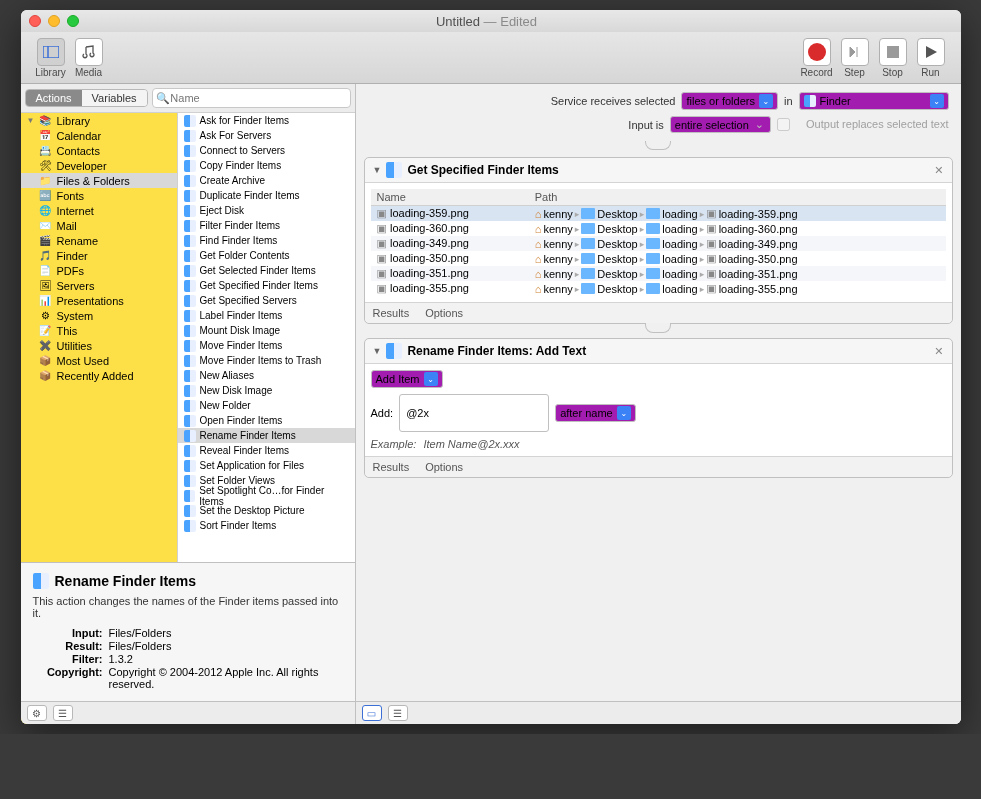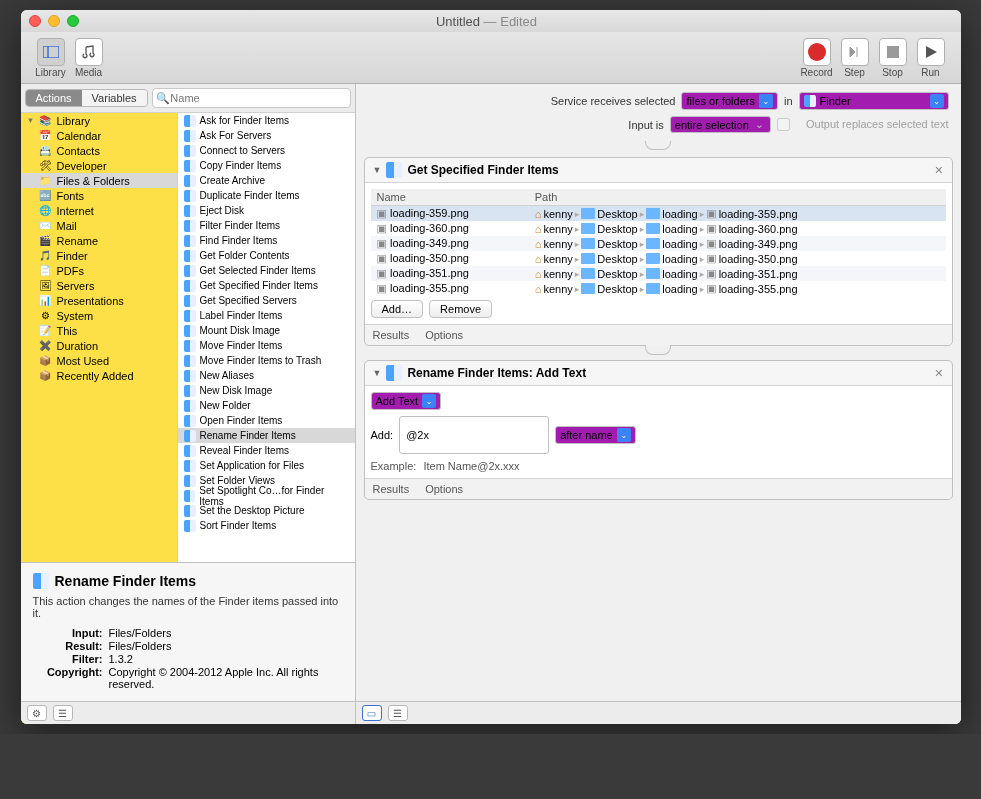--- a/index.html
+++ b/index.html
@@ -239,21 +239,21 @@
               <span>System</span>
             </div>
             <div class="row">
               <span class="tri"></span>
               <span class="ic">📝</span>
               <span>This</span>
             </div>
             <div class="row">
               <span class="tri"></span>
               <span class="ic">✖️</span>
-              <span>Duration</span>
+              <span>Utilities</span>
             </div>
             <div class="row">
               <span class="tri"></span>
               <span class="ic">📦</span>
               <span>Most Used</span>
             </div>
             <div class="row">
               <span class="tri"></span>
               <span class="ic">📦</span>
               <span>Recently Added</span>
@@ -533,55 +533,51 @@
                         <span class="seg-p"><span class="ic-folder"></span> Desktop</span> 
                         <span class="chev">▸</span> 
                         <span class="seg-p"><span class="ic-folder"></span> loading</span> 
                         <span class="chev">▸</span> 
                         <span class="seg-p"><span class="ic-img">▣</span> loading-355.png</span>
                       </div>
                     </td>
                   </tr>
                 </tbody>
             </table>
-            <div class="ac-btns">
-              <button class="mac-btn">Add…</button>
-              <button class="mac-btn">Remove</button>
-            </div>
           </div>
           <div class="ac-foot">
             <span>Results</span>
             <span>Options</span>
           </div>
           <div class="notch" style="bottom:-10px;"></div>
         </div>
 
         <div class="action-card">
           <div class="ac-head">
             <span class="tri">▼</span>
             <span class="ic-finder"></span>
             <strong>Rename Finder Items: Add Text</strong>
             <span class="close">✕</span>
           </div>
           <div class="ac-body">
             <div style="margin-bottom:6px;">
               <span class="mac-select">
-                  <span>Add Text</span>
+                  <span>Add Item</span>
                   <span class="arr">⌄</span>
                 </span>
             </div>
             <div style="display:flex;align-items:center;gap:6px;margin-bottom:6px;">
               <label>Add:</label>
               <input class="mac-input" style="width: 150px;" value="@2x">
               <span class="mac-select">
                   <span>after name</span>
                   <span class="arr">⌄</span>
                 </span>
             </div>
-            <div style="color:#555;">
+            <div style="color:#555;font-style:italic;">
               <span>Example:</span>
               <span style="margin-left:4px;">Item Name@2x.xxx</span>
             </div>
           </div>
           <div class="ac-foot">
             <span>Results</span>
             <span>Options</span>
           </div>
         </div>
       </div>

